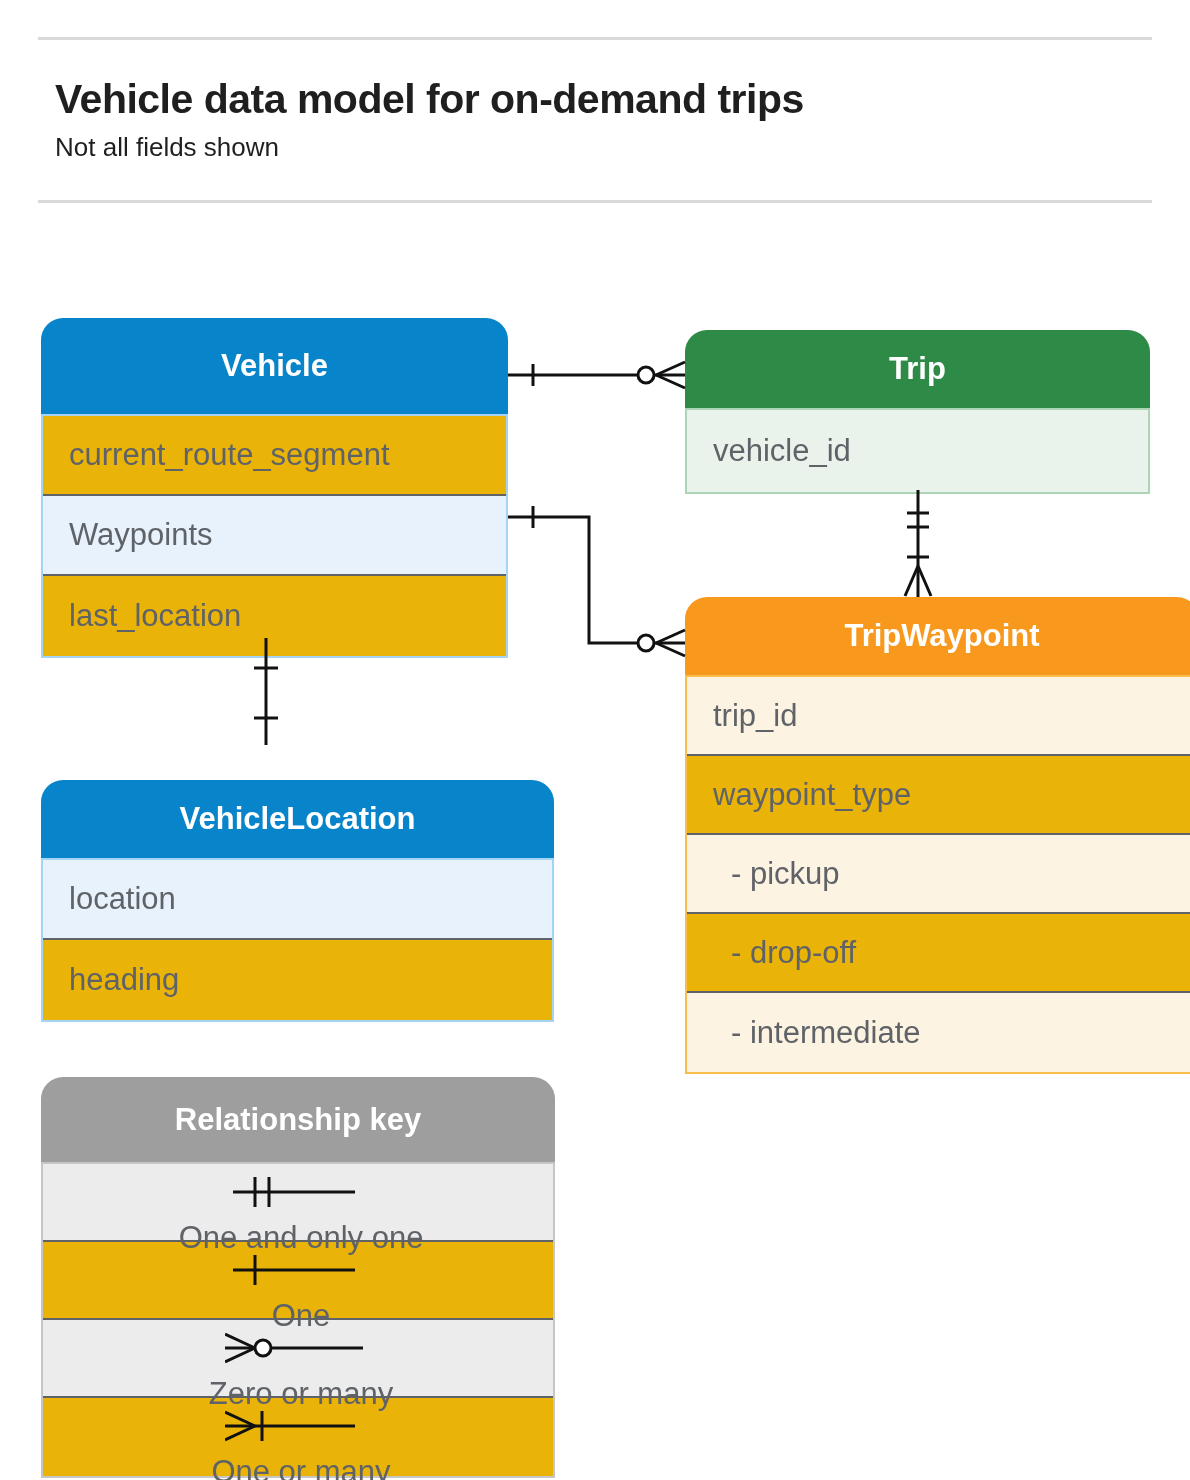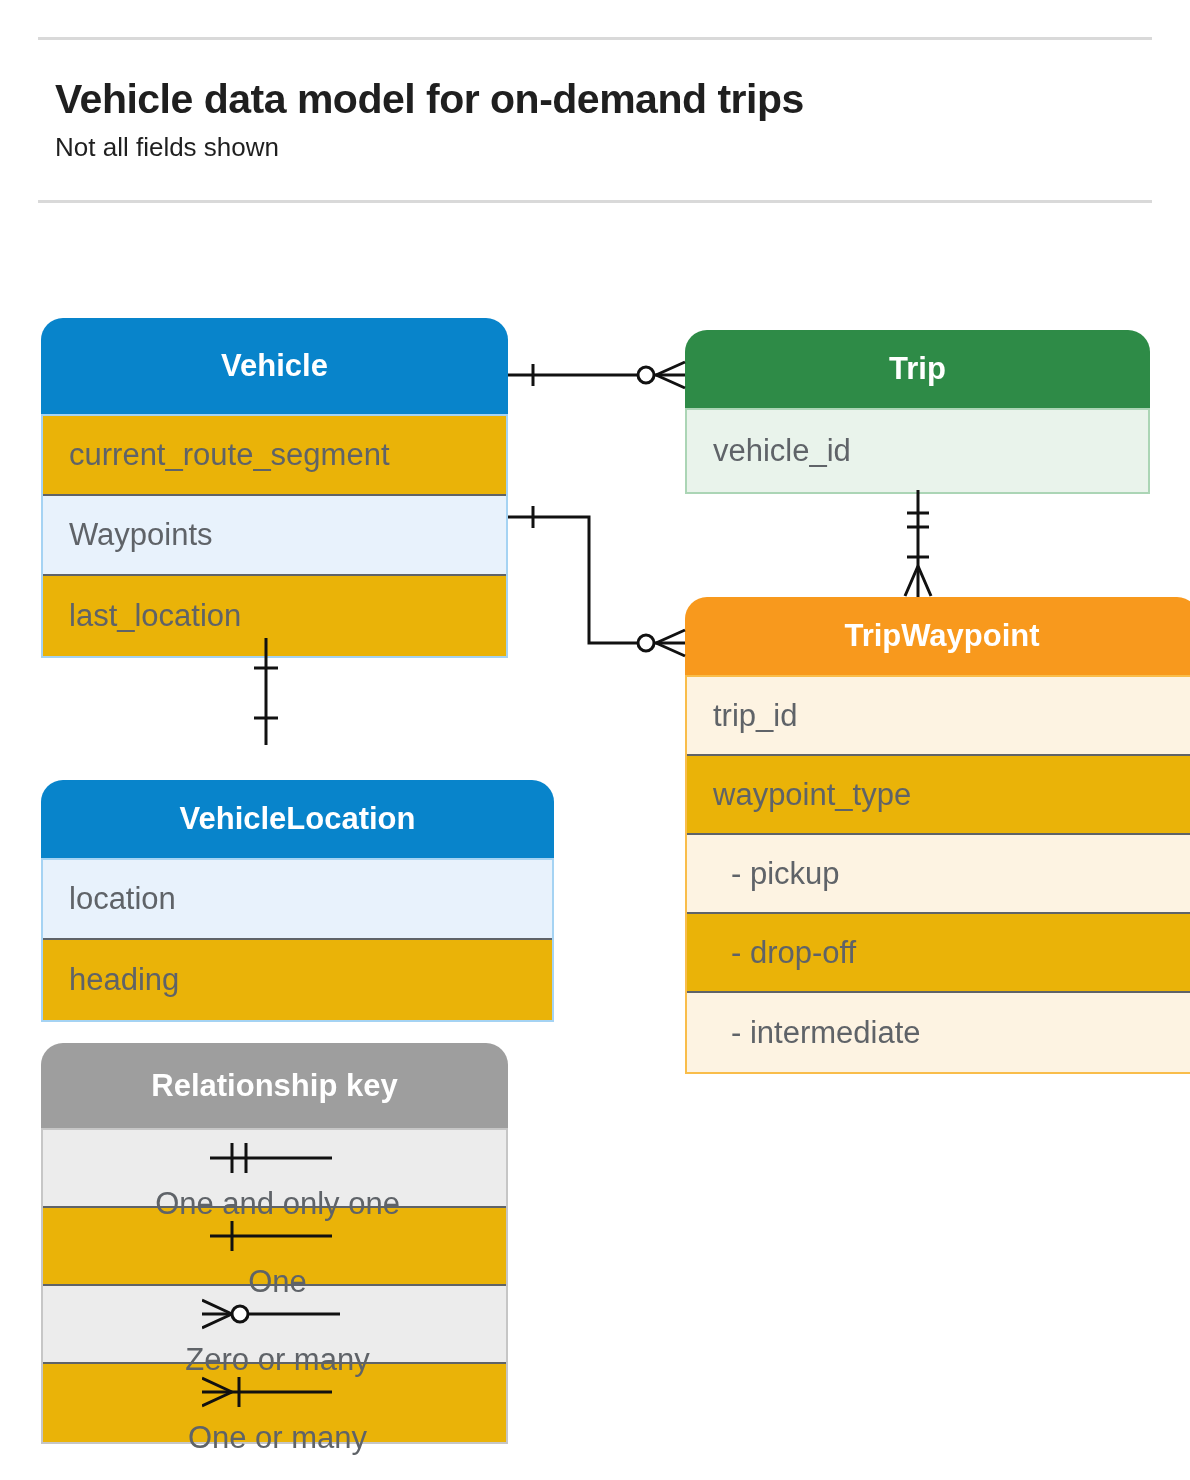--- a/index.html
+++ b/index.html
@@ -53,21 +53,21 @@
   .t-gray  .tr.tint{background:var(--c-gray-tint,#ececec);}
 
   
   #t-vehicle{left:41px;top:318px;width:467px;}
   #t-vehicle .th{height:96px;}
   #t-trip{left:685px;top:330px;width:465px;}
   #t-trip .tr{height:82px;}
   #t-trip-waypoint{left:685px;top:597px;width:514px;}
   #t-trip-waypoint .tr{height:79px;}
   #t-vehicle-location{left:41px;top:780px;width:513px;}
-  #t-key{left:41px;top:1043px;width:467px;}
+  #t-key{left:41px;top:1077px;width:514px;}
 
   .connectors{position:absolute;left:0;top:0;pointer-events:none;}
   .connectors path{stroke:var(--c-line,#111111);stroke-width:3;fill:none;}
   .connectors circle{stroke:var(--c-line,#111111);stroke-width:3;fill:#ffffff;}
 
   .key-sym{flex:none;width:160px;height:56px;margin-left:14px;}
   .key-sym path{stroke:var(--c-line,#111111);stroke-width:3;fill:none;}
   .key-sym circle{stroke:var(--c-line,#111111);stroke-width:3;fill:#ffffff;}
   .key-label{margin-left:6px;}
   #t-key .tr{padding-left:0;flex-direction:column;}

